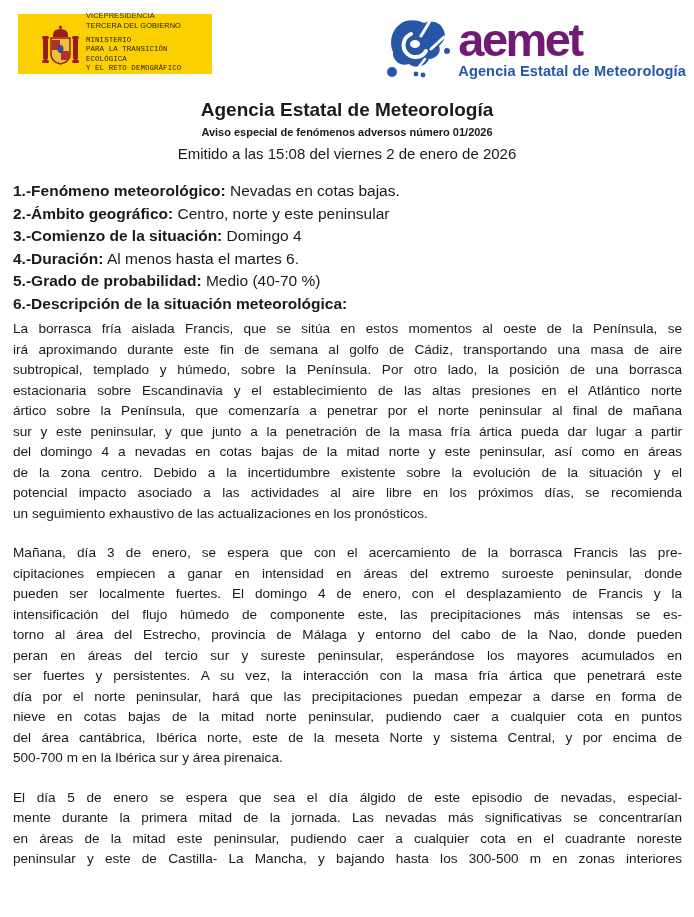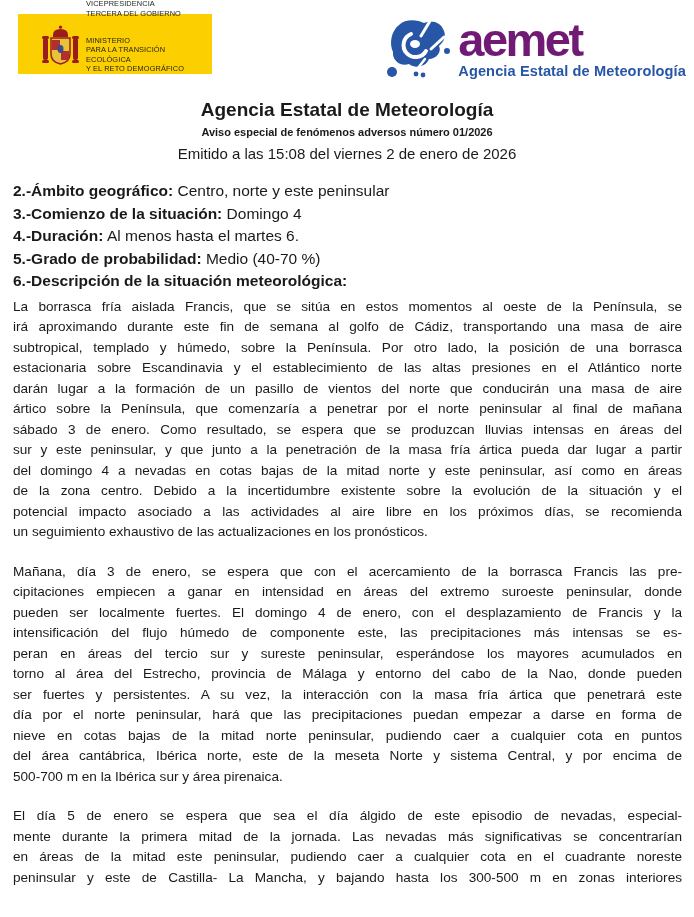--- a/index.html
+++ b/index.html
@@ -26,21 +26,21 @@
   .gov-logo {
     display: flex;
     align-items: flex-end;
     width: 194px;
     height: 60px;
     background: #FCD000;
     padding-left: 24px;
     gap: 7px;
   }
   .gov-text { font-size: 7.4px; line-height: 1.3; color: #1d1d1b; letter-spacing: 0.1px; }
-  .gov-text .grp + .grp { margin-top: 17px; }
+  .gov-text .grp + .grp { margin-top: 5px; font-family: Liberation Mono, monospace; }
 
   .aemet-logo { display: flex; align-items: center; gap: 7px; margin-top: 2px; }
   .aemet-text { display: flex; flex-direction: column; align-items: flex-start; }
   .aemet-wordmark {
     font-size: 47px;
     font-weight: bold;
     letter-spacing: -2.5px;
     line-height: 0.88;
     color: #701a75;
   }
@@ -137,48 +137,47 @@
   </div>
 
   <div class="title-block">
     <h1>Agencia Estatal de Meteorología</h1>
     <h2>Aviso especial de fenómenos adversos número 01/2026</h2>
     <div class="issued-line">Emitido a las 15:08 del viernes 2 de enero de 2026</div>
   </div>
 
   <div class="content">
     <div class="items">
+        <div class="item"><b>1.-Fenómeno meteorológico:</b> Nevadas en cotas bajas.</div>
         <div class="item"><b>2.-Ámbito geográfico:</b> Centro, norte y este peninsular</div>
         <div class="item"><b>3.-Comienzo de la situación:</b> Domingo 4</div>
         <div class="item"><b>4.-Duración:</b> Al menos hasta el martes 6.</div>
         <div class="item"><b>5.-Grado de probabilidad:</b> Medio (40-70 %)</div>
         <div class="item"><b>6.-Descripción de la situación meteorológica:</b></div>
       </div>
     <div class="paragraphs">
         <div class="para">
           <div class="line">La borrasca fría aislada Francis, que se sitúa en estos momentos al oeste de la Península, se</div>
           <div class="line">irá aproximando durante este fin de semana al golfo de Cádiz, transportando una masa de aire</div>
           <div class="line">subtropical, templado y húmedo, sobre la Península. Por otro lado, la posición de una borrasca</div>
           <div class="line">estacionaria sobre Escandinavia y el establecimiento de las altas presiones en el Atlántico norte</div>
-          <div class="line">darán lugar a la formación de un pasillo de vientos del norte que conducirán una masa de aire</div>
           <div class="line">ártico sobre la Península, que comenzaría a penetrar por el norte peninsular al final de mañana</div>
-          <div class="line">sábado 3 de enero. Como resultado, se espera que se produzcan lluvias intensas en áreas del</div>
           <div class="line">sur y este peninsular, y que junto a la penetración de la masa fría ártica pueda dar lugar a partir</div>
           <div class="line">del domingo 4 a nevadas en cotas bajas de la mitad norte y este peninsular, así como en áreas</div>
           <div class="line">de la zona centro. Debido a la incertidumbre existente sobre la evolución de la situación y el</div>
           <div class="line">potencial impacto asociado a las actividades al aire libre en los próximos días, se recomienda</div>
           <div class="line last">un seguimiento exhaustivo de las actualizaciones en los pronósticos.</div>
         </div>
         <div class="para">
           <div class="line">Mañana, día 3 de enero, se espera que con el acercamiento de la borrasca Francis las pre-</div>
           <div class="line">cipitaciones empiecen a ganar en intensidad en áreas del extremo suroeste peninsular, donde</div>
           <div class="line">pueden ser localmente fuertes. El domingo 4 de enero, con el desplazamiento de Francis y la</div>
           <div class="line">intensificación del flujo húmedo de componente este, las precipitaciones más intensas se es-</div>
+          <div class="line">torno al área del Estrecho, provincia de Málaga y entorno del cabo de la Nao, donde pueden</div>
           <div class="line">peran en áreas del tercio sur y sureste peninsular, esperándose los mayores acumulados en</div>
-          <div class="line">torno al área del Estrecho, provincia de Málaga y entorno del cabo de la Nao, donde pueden</div>
           <div class="line">ser fuertes y persistentes. A su vez, la interacción con la masa fría ártica que penetrará este</div>
           <div class="line">día por el norte peninsular, hará que las precipitaciones puedan empezar a darse en forma de</div>
           <div class="line">nieve en cotas bajas de la mitad norte peninsular, pudiendo caer a cualquier cota en puntos</div>
           <div class="line">del área cantábrica, Ibérica norte, este de la meseta Norte y sistema Central, y por encima de</div>
           <div class="line last">500-700 m en la Ibérica sur y área pirenaica.</div>
         </div>
         <div class="para">
           <div class="line">El día 5 de enero se espera que sea el día álgido de este episodio de nevadas, especial-</div>
           <div class="line">mente durante la primera mitad de la jornada. Las nevadas más significativas se concentrarían</div>
           <div class="line">en áreas de la mitad este peninsular, pudiendo caer a cualquier cota en el cuadrante noreste</div>

